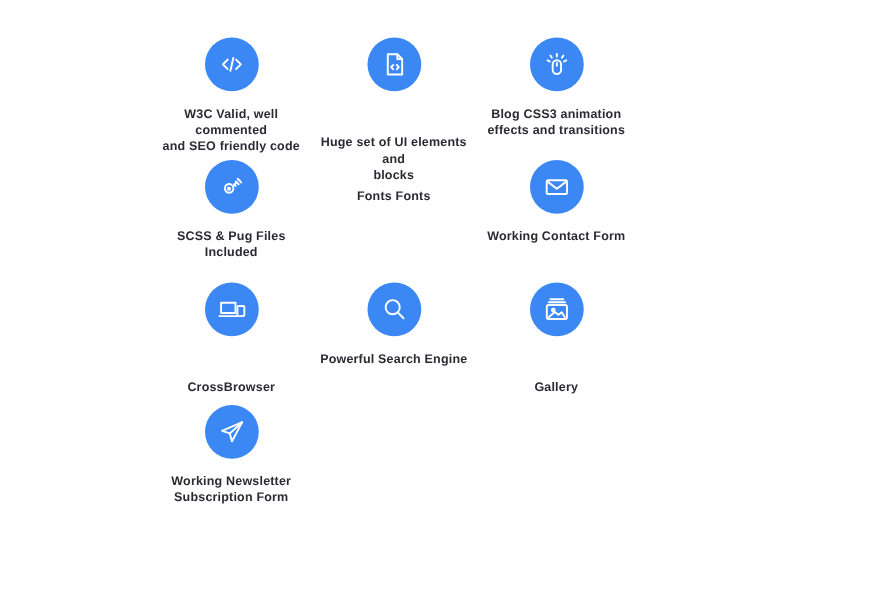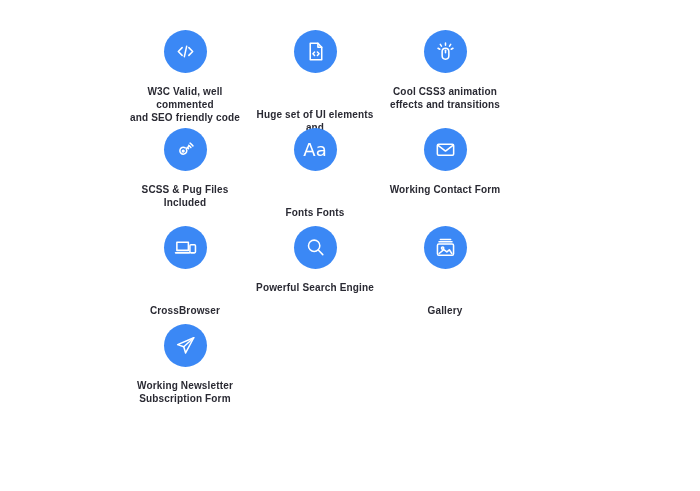--- a/index.html
+++ b/index.html
@@ -109,41 +109,38 @@
       <svg viewBox="0 0 24 24" aria-hidden="true">
         <rect x="8.5" y="8.5" width="7" height="11.5" rx="3.5"></rect>
         <line x1="12" y1="10.8" x2="12" y2="13.2"></line>
         <line x1="12" y1="3.2" x2="12" y2="5.4"></line>
         <line x1="6.6" y1="4.6" x2="7.8" y2="6.4"></line>
         <line x1="17.4" y1="4.6" x2="16.2" y2="6.4"></line>
         <line x1="4.2" y1="8.6" x2="6.1" y2="9.6"></line>
         <line x1="19.8" y1="8.6" x2="17.9" y2="9.6"></line>
       </svg>
     </div>
-    <div class="feature-label">Cool CSS3 animation
+    <div class="feature-label">Blog CSS3 animation
 effects and transitions</div>
   </div>
 
   <div class="feature-card col-1">
     <div class="icon-circle">
       <svg viewBox="0 0 24 24" aria-hidden="true">
         <path d="M11.6 10.2a3.6 3.6 0 1 0 1.2 1.2l3-3"></path>
         <circle cx="9.6" cy="13.6" r="0.9"></circle>
         <path d="M13.8 9.8a5.2 5.2 0 0 1 1.4 1.4"></path>
         <path d="M15.3 7.6a8 8 0 0 1 2.3 2.3"></path>
         <path d="M16.8 5.3a11 11 0 0 1 3 3"></path>
       </svg>
     </div>
     <div class="feature-label">SCSS &amp; Pug Files Included</div>
   </div>
 
   <div class="feature-card col-2">
-    <div class="icon-circle">
-      <span class="glyph-text">Aa</span>
-    </div>
     <div class="feature-label">Fonts Fonts</div>
   </div>
 
   <div class="feature-card col-3">
     <div class="icon-circle">
       <svg viewBox="0 0 24 24" aria-hidden="true">
         <rect x="3.5" y="6.5" width="17" height="11.5" rx="1.3"></rect>
         <polyline points="3.9,7.4 12,13.6 20.1,7.4"></polyline>
       </svg>
     </div>

